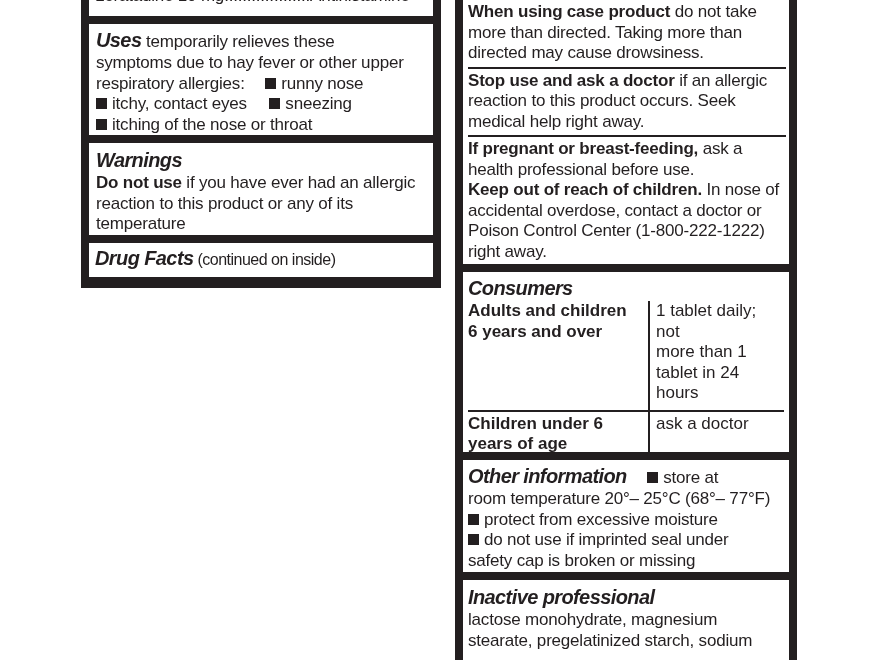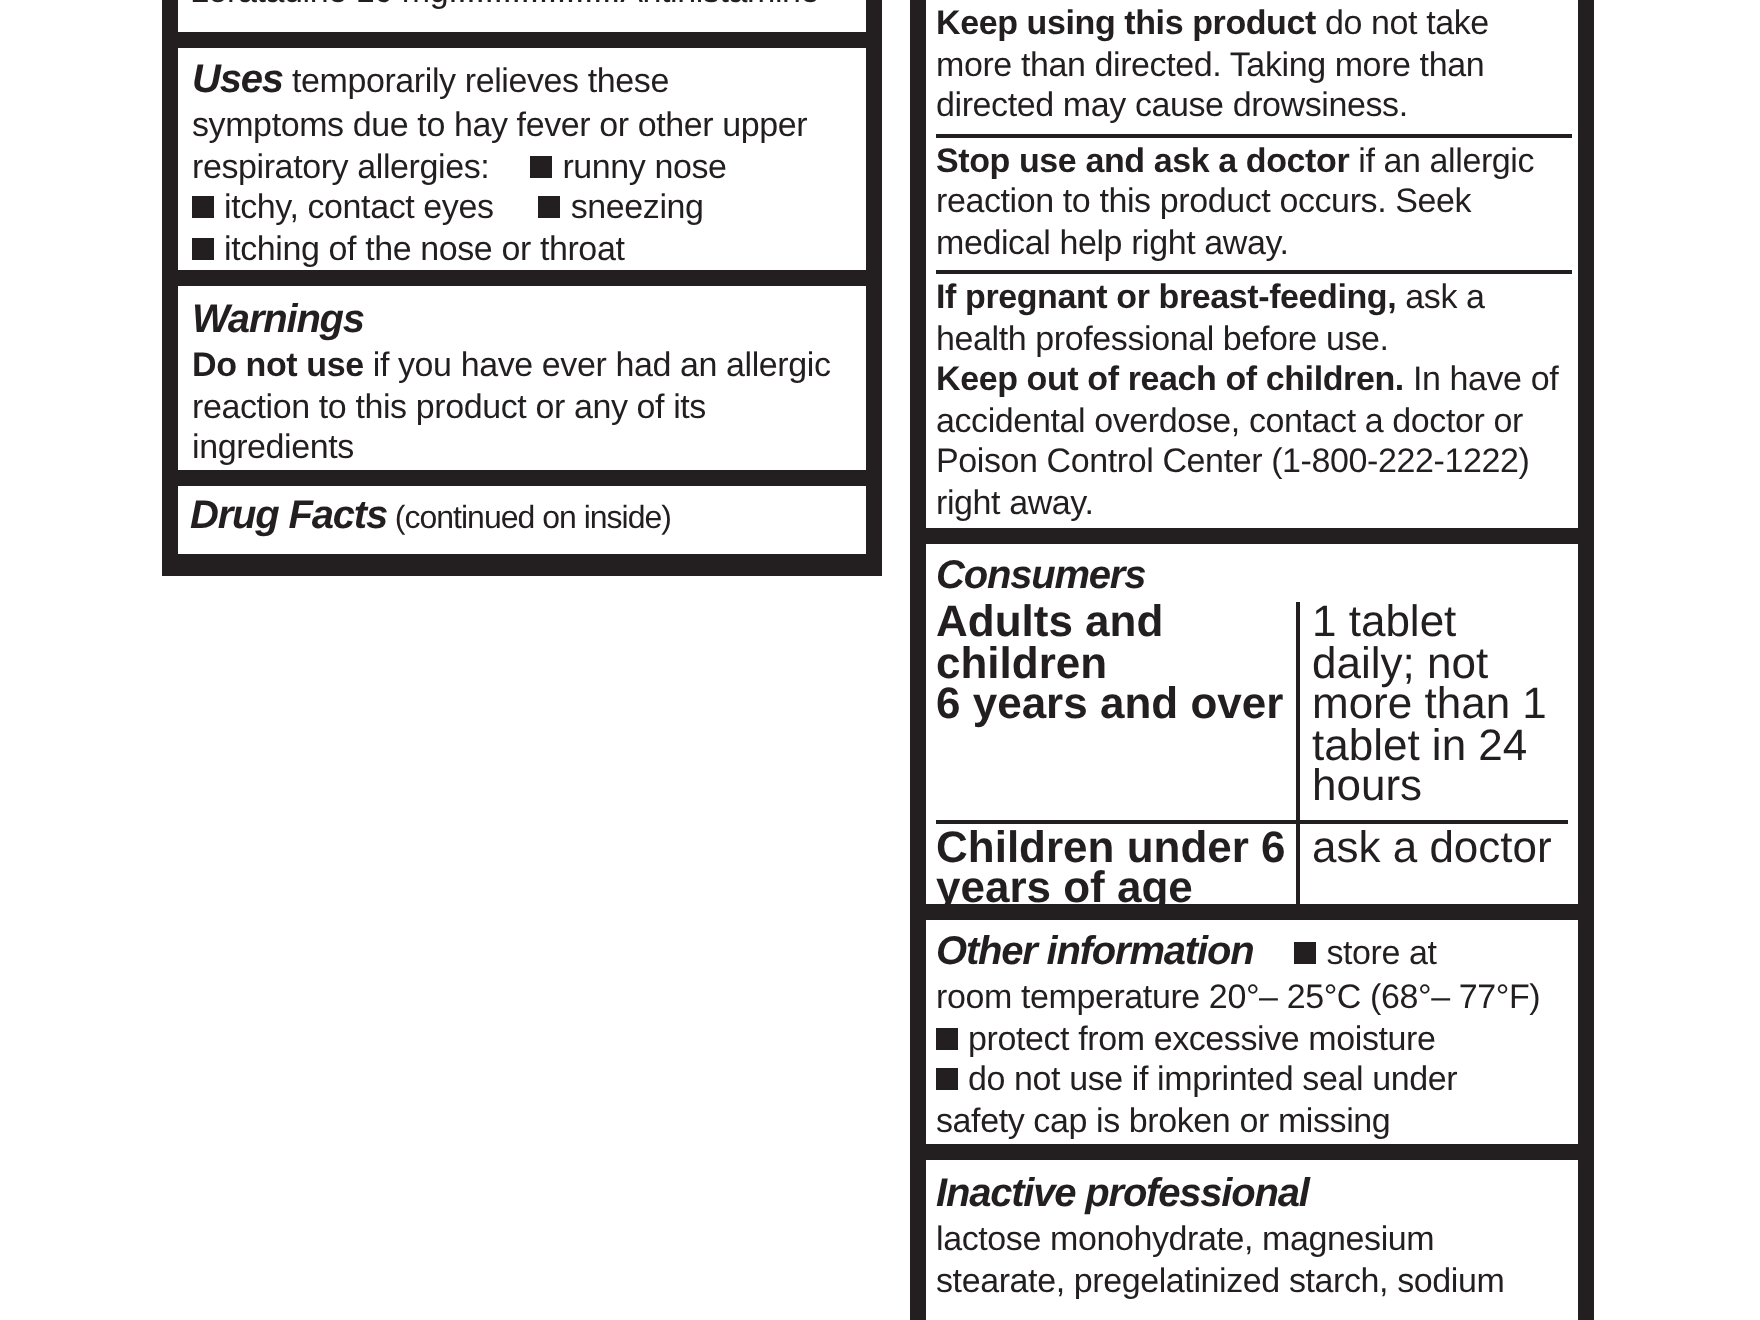--- a/index.html
+++ b/index.html
@@ -6,21 +6,21 @@
   body { width:880px; height:660px; background:#ffffff; position:relative; overflow:hidden;
          font-family:"Liberation Sans", sans-serif; color:#231f20; }
   .panel { position:absolute; background:#231f20; box-sizing:border-box; }
   .box { background:#fff; position:absolute; box-sizing:border-box; }
   .t { font-size:17px; line-height:20.5px; letter-spacing:-0.2px; white-space:nowrap; }
   .h { font-weight:bold; font-style:italic; font-size:20px; letter-spacing:-0.6px; line-height:26px; }
   .b { font-weight:bold; }
   .sq { display:inline-block; width:11px; height:11px; background:#231f20; margin-right:5px; vertical-align:0px; }
   .rule { border-top:2px solid #231f20; }
   table.dir { border-collapse:collapse; width:100%; }
-  table.dir td { vertical-align:top; padding:0; font-size:22px; line-height:20.5px; }
+  table.dir td { vertical-align:top; padding:0; font-size:17px; line-height:20.5px; }
   table.dir td.l { font-weight:bold; width:176px; border-right:2px solid #231f20; padding-right:4px; }
   table.dir td.r { padding-left:6px; }
   table.dir tr + tr td { border-top:2px solid #231f20; padding-top:2px; }
   table.dir tr td { padding-bottom:6px; }
 </style>
 </head>
 <body>
 
 <div class="panel" style="left:81px; top:-10px; width:360px; height:298px;">
   <div class="box" style="left:8px; top:0; width:344px; height:26px;">
@@ -45,41 +45,41 @@
     </div>
     <div class="t">
       <span class="sq"></span><span>itching of the nose or throat</span>
     </div>
   </div>
 
   <div class="box" style="left:8px; top:153px; width:344px; height:92px; padding:4px 0 0 7px;">
     <div class="h">Warnings</div>
     <div class="t"><span class="b">Do not use</span><span> if you have ever had an allergic</span></div>
     <div class="t">reaction to this product or any of its</div>
-    <div class="t">ingredients</div>
+    <div class="t">temperature</div>
   </div>
 
   <div class="box" style="left:8px; top:253px; width:344px; height:34px; padding:2px 0 0 6px;">
     <span class="h">Drug Facts</span><span style="font-size:16px; letter-spacing:-0.5px;"> (continued on inside)</span>
   </div>
 </div>
 
 <div class="panel" style="left:455px; top:-10px; width:342px; height:690px;">
   <div class="box" style="left:8px; top:0; width:326px; height:274px; padding:12px 0 0 5px;">
-    <div class="t"><span class="b">Keep using this product</span><span> do not take</span></div>
+    <div class="t"><span class="b">When using case product</span><span> do not take</span></div>
     <div class="t">more than directed. Taking more than</div>
     <div class="t">directed may cause drowsiness.</div>
     <div class="rule" style="margin:3px 0 2px 0; width:318px;"></div>
     <div class="t"><span class="b">Stop use and ask a doctor</span><span> if an allergic</span></div>
     <div class="t">reaction to this product occurs. Seek</div>
     <div class="t">medical help right away.</div>
     <div class="rule" style="margin:3px 0 2px 0; width:318px;"></div>
     <div class="t"><span class="b">If pregnant or breast-feeding,</span><span> ask a</span></div>
     <div class="t">health professional before use.</div>
-    <div class="t"><span class="b">Keep out of reach of children.</span><span> In have of</span></div>
+    <div class="t"><span class="b">Keep out of reach of children.</span><span> In nose of</span></div>
     <div class="t">accidental overdose, contact a doctor or</div>
     <div class="t">Poison Control Center (1-800-222-1222)</div>
     <div class="t">right away.</div>
   </div>
 
   <div class="box" style="left:8px; top:282px; width:326px; height:180px; padding:3px 5px 0 5px;">
     <div class="h">Consumers</div>
     <table class="dir">
       <tbody>
           <tr>

